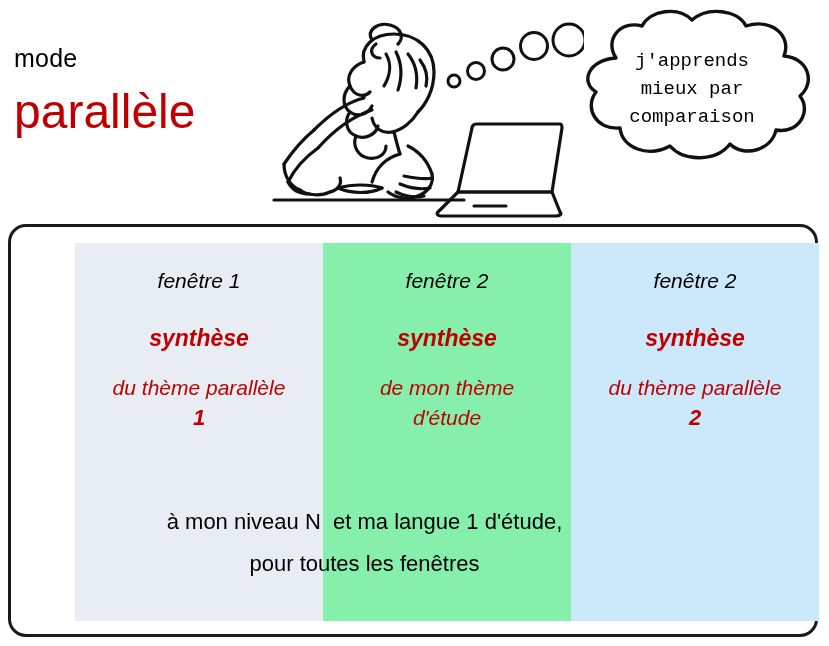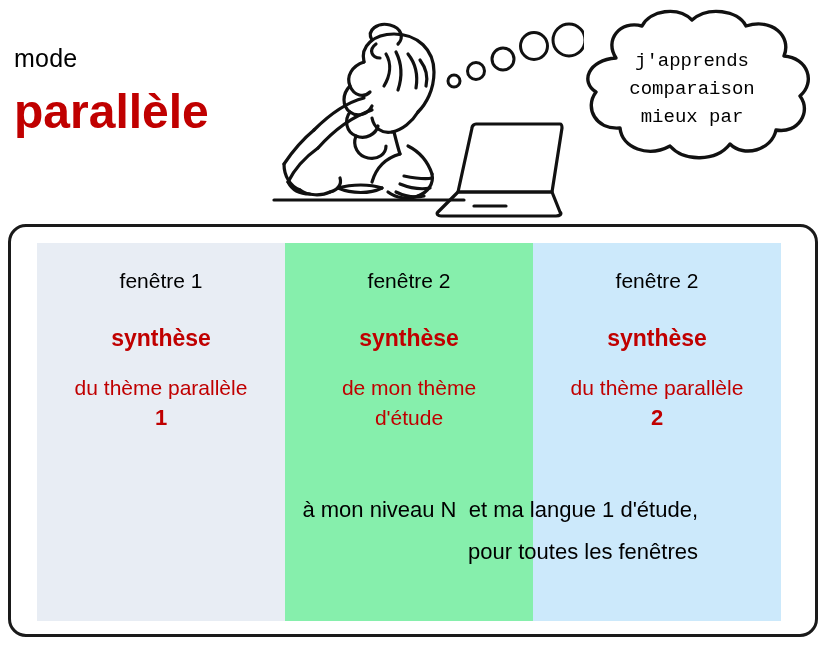--- a/index.html
+++ b/index.html
@@ -34,21 +34,21 @@
     color: #000000;
     letter-spacing: 0.2px;
   }
 
   #mode-title {
     position: absolute;
     left: 14px;
     top: 84px;
     font-size: 48px;
     line-height: 56px;
-    font-weight: bold;
+    font-weight: normal;
     color: #C00000;
     letter-spacing: 0px;
   }
 
   
   #illustration {
     position: absolute;
     left: 268px;
     top: 6px;
     width: 300px;
@@ -110,26 +110,27 @@
     width: 810px;
     height: 413px;
     border: 3px solid #1a1a1a;
     border-radius: 18px;
     box-sizing: border-box;
     background: #ffffff;
   }
 
   #panels {
     position: absolute;
-    left: 12px;
+    left: 36px;
     top: 16px;
     width: 772px;
     height: 378px;
     display: flex;
-    justify-content: center;
+    justify-content: flex-end;
+    font-style: italic;
   }
 
   .panel {
     width: 248px;
     height: 378px;
     box-sizing: border-box;
     padding-top: 24px;
     display: flex;
     flex-direction: column;
     align-items: center;
@@ -173,23 +174,23 @@
     line-height: 30px;
     font-weight: bold;
     color: #C00000;
     text-align: center;
   }
 
   
   #footer-note {
     position: absolute;
     left: 20px;
-    top: 262px;
+    top: 274px;
     width: 667px;
-    text-align: right;
+    text-align: center;
     pointer-events: none;
   }
   #footer-note .footer-line {
     font-size: 22px;
     line-height: 42px;
     color: #000000;
     white-space: pre;
   }
 </style>
 </head>
@@ -280,22 +281,22 @@
                C250 52 258 76 242 90
                C254 106 240 128 218 124
                C214 144 186 152 172 138
                C158 156 126 156 112 140
                C90 152 64 142 62 122
                C38 124 26 102 38 86
                C22 76 30 54 58 52 Z"></path>
     </svg>
     <div id="cloud-text">
       <div class="cloud-line">j'apprends</div>
+      <div class="cloud-line">mieux par</div>
       <div class="cloud-line">comparaison</div>
-      <div class="cloud-line">mieux par</div>
     </div>
   </div>
 </div>
 
 <div id="windows-container">
 
   <div id="panels">
 
     <div class="panel" id="panel-1" style="background-color: rgb(232, 237, 244);">
       <div class="panel-window-label">fenêtre 1</div>

